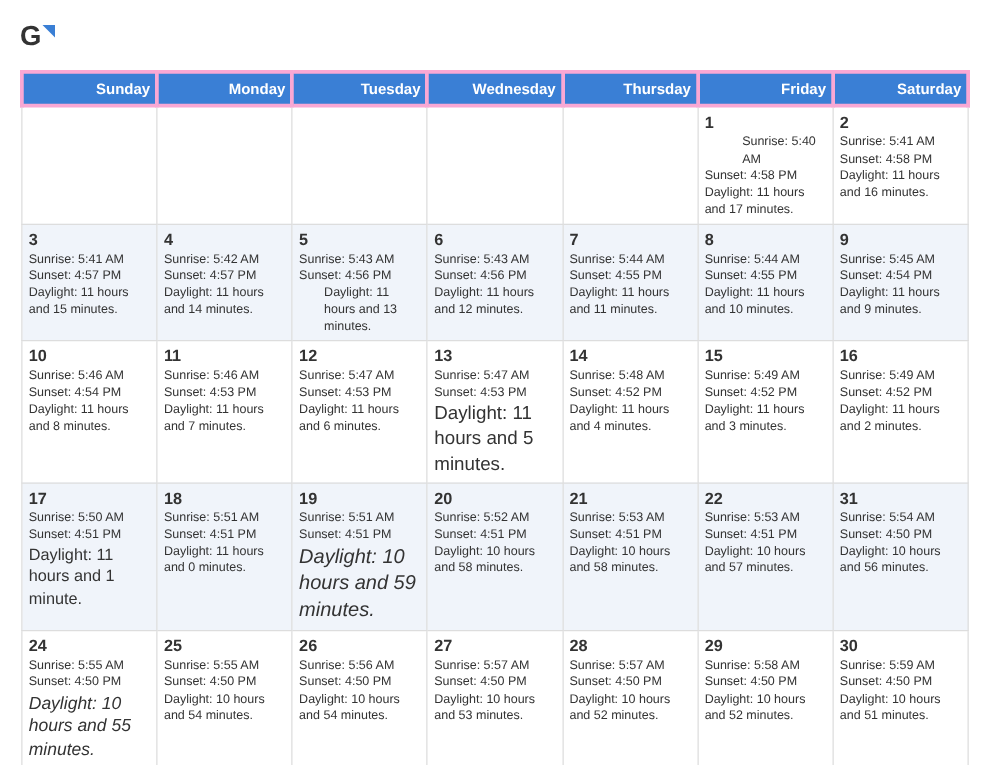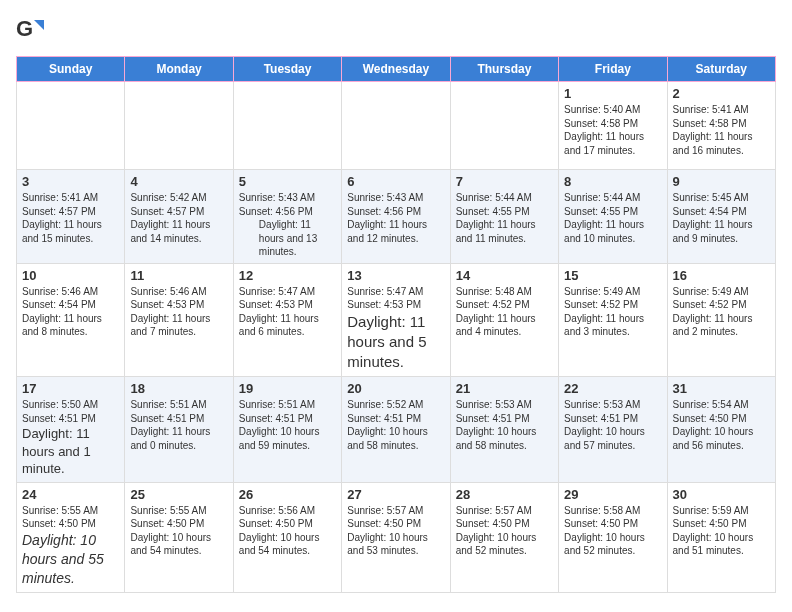--- a/index.html
+++ b/index.html
@@ -56,22 +56,22 @@
       width: 100%;
       border-collapse: collapse;
       table-layout: fixed;
     }
     thead tr th {
       background-color: #3a7fd5;
       color: #fff;
       font-size: 12px;
       font-weight: bold;
       padding: 5px 4px;
-      text-align: center;
-      border: 1px solid #f9a8d4;
+      text-align: right;
+      border: 3px solid #f9a8d4;
     }
     tbody tr td {
       vertical-align: top;
       font-size: 10px;
       color: #333;
       padding: 4px 5px;
       border: 1px solid #ddd;
       min-height: 80px;
       height: 88px;
     }
@@ -125,21 +125,21 @@
   </thead>
   <tbody>
   <tr>
         <td class="cell-empty"></td>
         <td class="cell-empty"></td>
         <td class="cell-empty"></td>
         <td class="cell-empty"></td>
         <td class="cell-empty"></td>
         <td>
           <span class="day-num">1</span>
-          <div style="font-size: 10px; line-height: 1.35;">Sunrise: 5:40 AM</div>
+          <div style="font-size: 10px; line-height: 1.35; margin-left: 30px;">Sunrise: 5:40 AM</div>
           <div style="font-size: 10px; line-height: 1.35;">Sunset: 4:58 PM</div>
           <div style="font-size: 10px; line-height: 1.35;">Daylight: 11 hours and 17 minutes.</div>
         </td>
         <td>
           <span class="day-num">2</span>
           <div style="font-size: 10px; line-height: 1.35;">Sunrise: 5:41 AM</div>
           <div style="font-size: 10px; line-height: 1.35;">Sunset: 4:58 PM</div>
           <div style="font-size: 10px; line-height: 1.35;">Daylight: 11 hours and 16 minutes.</div>
         </td>
       </tr>
@@ -241,21 +241,21 @@
         <td>
           <span class="day-num">18</span>
           <div style="font-size: 10px; line-height: 1.35;">Sunrise: 5:51 AM</div>
           <div style="font-size: 10px; line-height: 1.35;">Sunset: 4:51 PM</div>
           <div style="font-size: 10px; line-height: 1.35;">Daylight: 11 hours and 0 minutes.</div>
         </td>
         <td>
           <span class="day-num">19</span>
           <div style="font-size: 10px; line-height: 1.35;">Sunrise: 5:51 AM</div>
           <div style="font-size: 10px; line-height: 1.35;">Sunset: 4:51 PM</div>
-          <div style="font-size: 10px; line-height: 1.35;">Daylight: 10 hours and 59 minutes.</div>
+          <div style="font-size: 16px; line-height: 1.35; font-style: italic;">Daylight: 10 hours and 59 minutes.</div>
         </td>
         <td>
           <span class="day-num">20</span>
           <div style="font-size: 10px; line-height: 1.35;">Sunrise: 5:52 AM</div>
           <div style="font-size: 10px; line-height: 1.35;">Sunset: 4:51 PM</div>
           <div style="font-size: 10px; line-height: 1.35;">Daylight: 10 hours and 58 minutes.</div>
         </td>
         <td>
           <span class="day-num">21</span>
           <div style="font-size: 10px; line-height: 1.35;">Sunrise: 5:53 AM</div>

